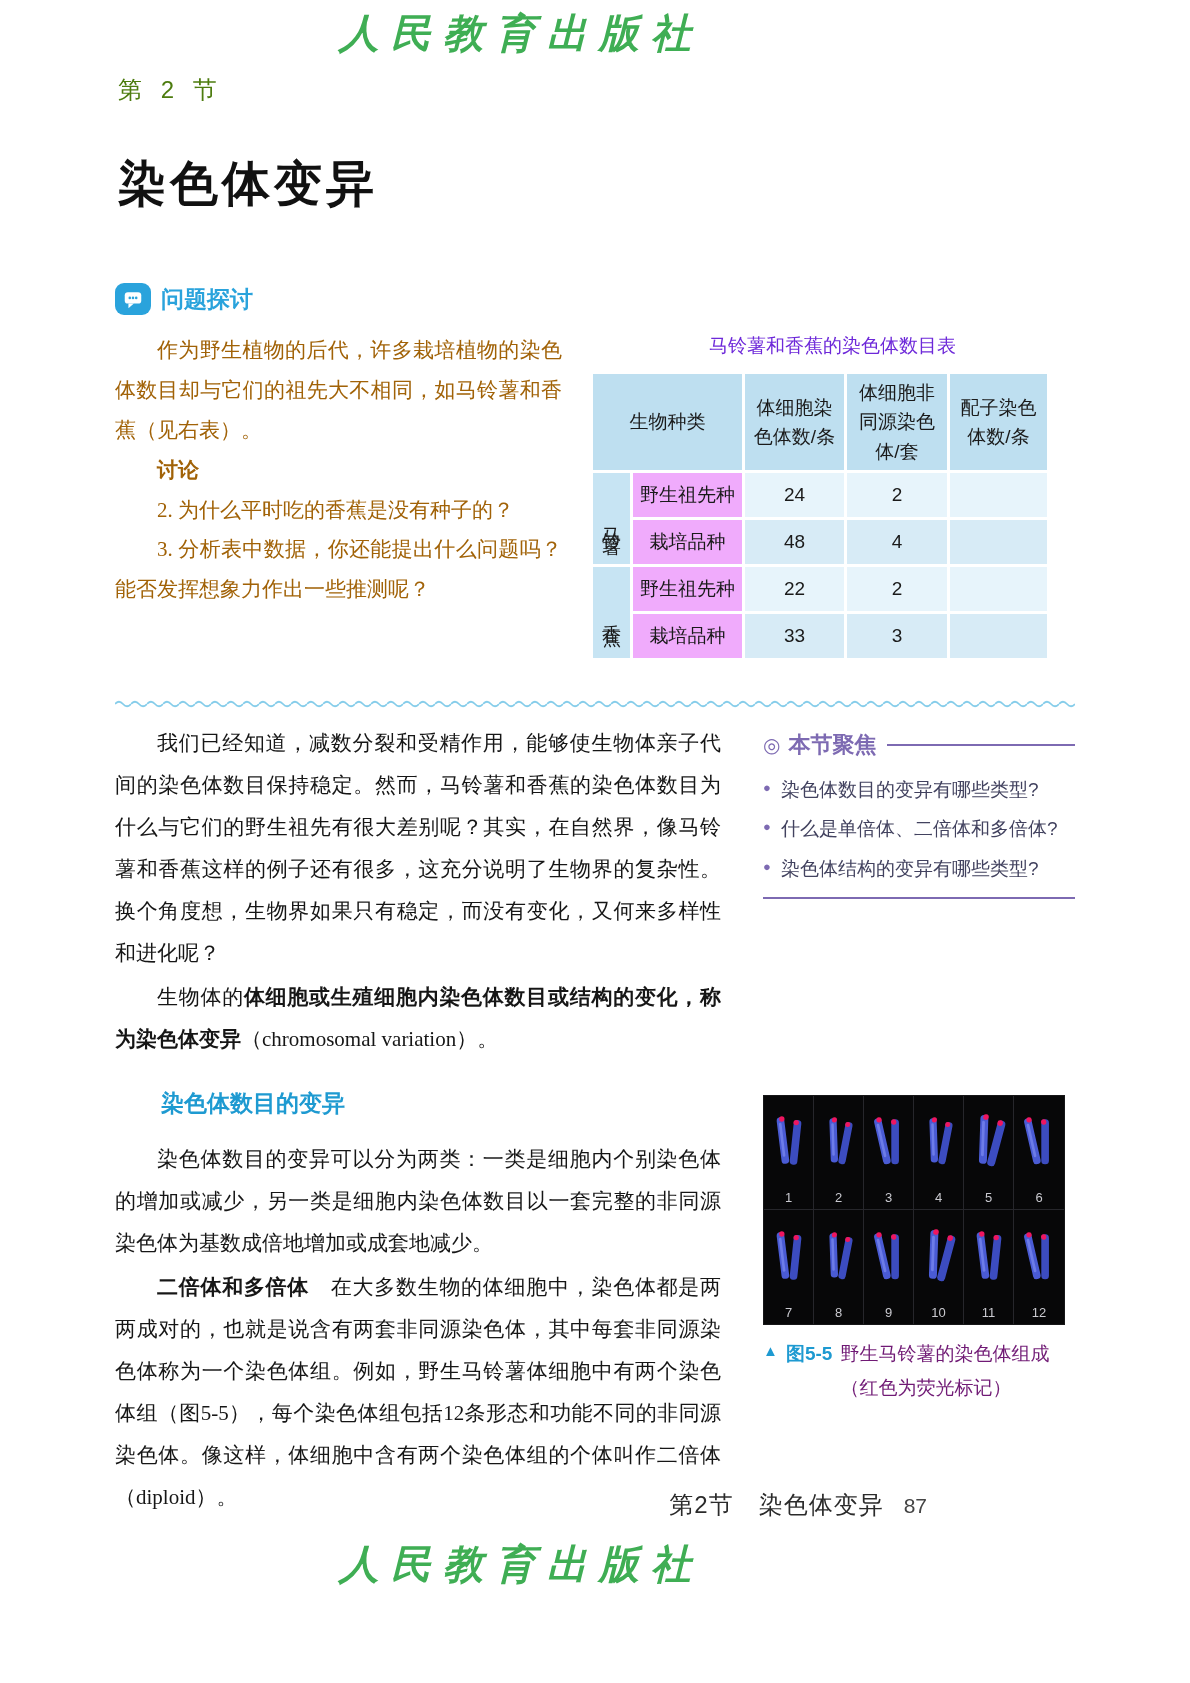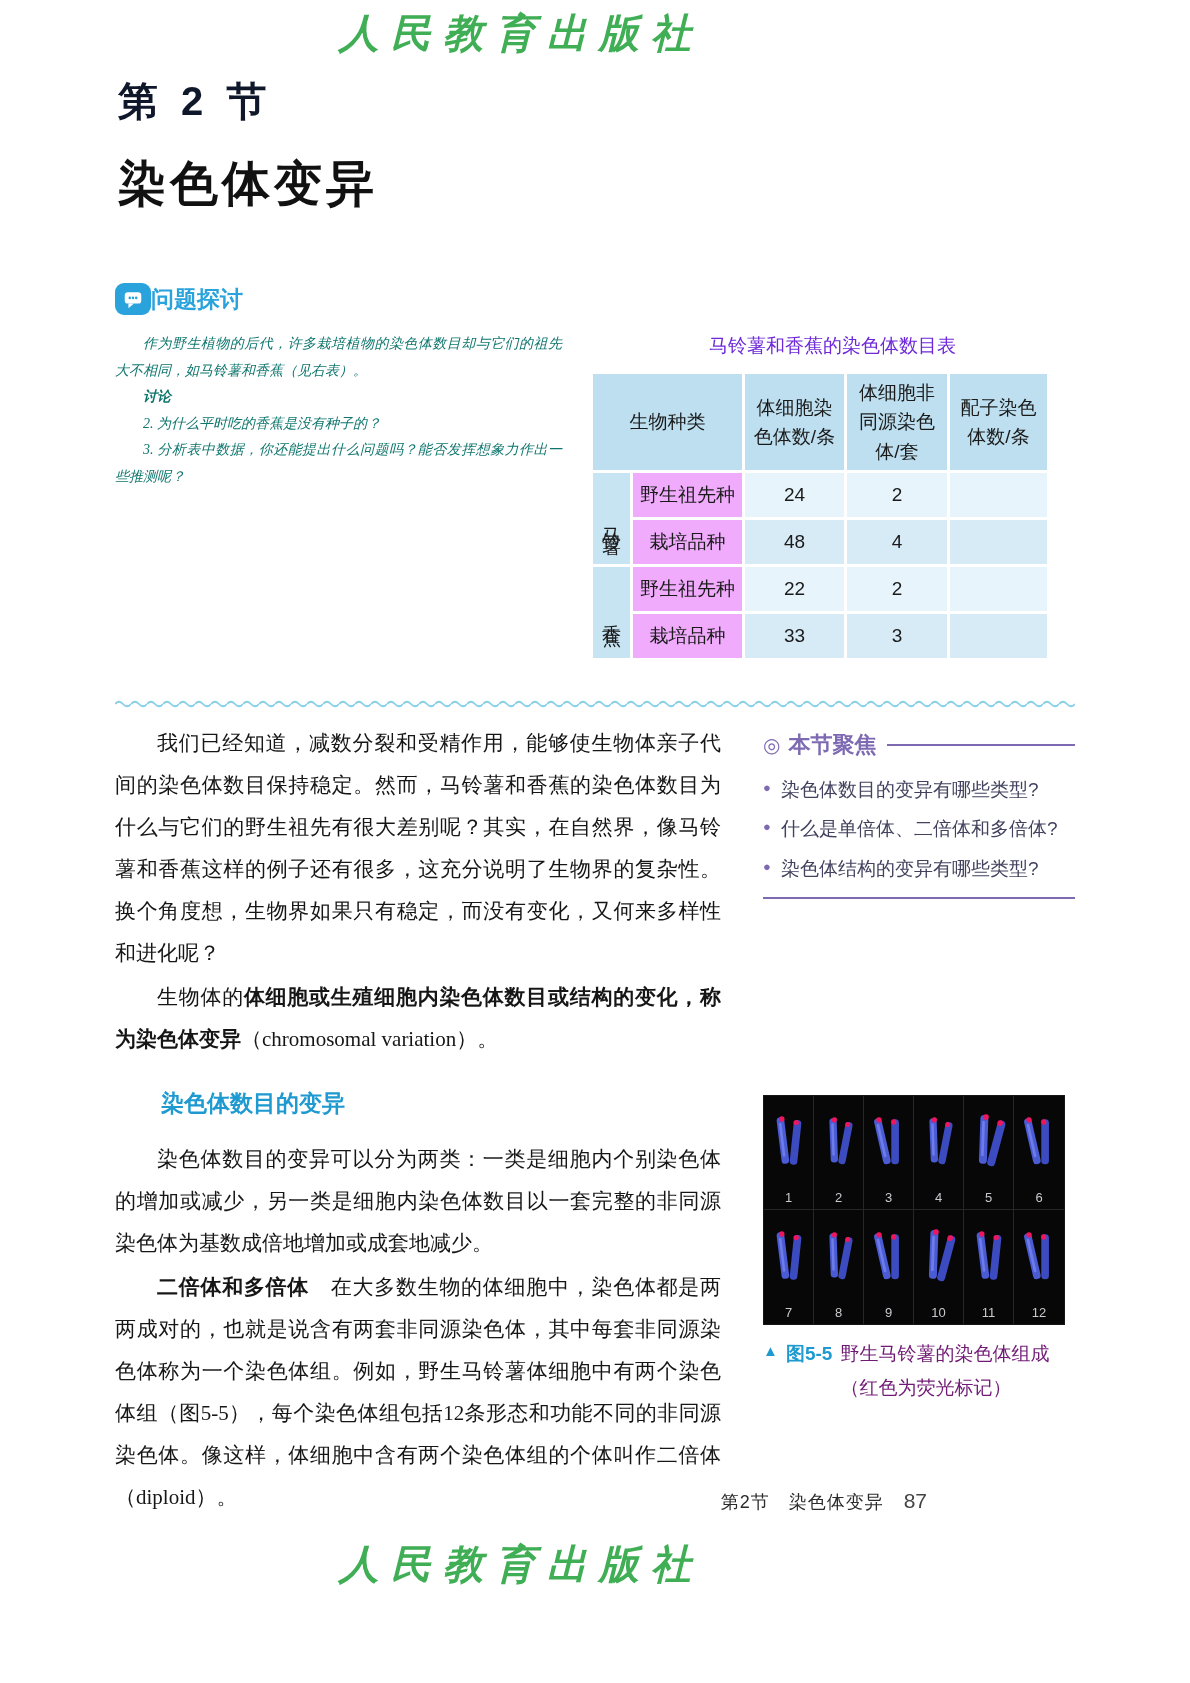--- a/index.html
+++ b/index.html
@@ -15,32 +15,32 @@
 
   
   .logo { position:absolute; left:0; right:0; text-align:center;
           font-family:"DejaVu Serif", serif; font-style:italic; font-weight:bold;
           color:#3fae54; font-size:40px; letter-spacing:12px; }
   .logo-top { top:6px; }
   .logo-bottom { top:1537px; }
 
   
   .sec-num  { position:absolute; top:74px; left:118px; font-family:"Liberation Sans",sans-serif;
-              font-weight:bold; font-size:40px; letter-spacing:6px; color:#0f172a; }
+              font-weight:normal; font-size:24px; letter-spacing:6px; color:#4d7c0f; }
   .sec-title{ position:absolute; top:136px; left:118px; font-family:"Liberation Sans",sans-serif;
               font-weight:bold; font-size:48px; letter-spacing:4px; color:#111;margin-top:16px; }
 
   
   .pd { position:absolute; top:283px; left:115px; width:960px; }
-  .pd-header { display:flex; align-items:center; }
+  .pd-header { display:flex; align-items:center; gap:10px; }
   .pd-icon { width:36px; height:32px; background:#2aa3dc; border-radius:9px;
              display:flex; align-items:center; justify-content:center; }
   .pd-title { color:#2aa3dc; font-weight:bold; font-size:23px; font-family:"Liberation Sans",sans-serif; }
   .pd-body { display:flex; gap:28px; margin-top:16px; }
-  .pd-left { width:447px; color:#0f766e; font-size:14px; line-height:1.9; text-align:justify;font-style:italic; }
+  .pd-left { width:447px; color:#a16207; font-size:21px; line-height:1.9; text-align:justify; }
   .pd-left p { text-indent:2em; }
   .pd-left .discuss-label { font-weight:bold; }
   .pd-right { flex:1; }
 
   
   .table-title { text-align:center; font-size:19px; color:#6d28d9; margin:2px 0 12px; font-family:"Liberation Sans",sans-serif; }
   table.chrom-table { border-collapse:collapse; width:457px; table-layout:fixed; }
   table.chrom-table th, table.chrom-table td {
     border:3px solid #fff; text-align:center; vertical-align:middle;
     font-size:19px; color:#1a1a1a; font-weight:normal; font-family:"Liberation Sans",sans-serif;
@@ -94,21 +94,21 @@
   
   .caption { margin-top:14px; display:flex; gap:8px; font-size:19px; }
   .caption-marker { color:#1e9ad1; font-size:15px; line-height:1.7; }
   .caption-label { color:#1e9ad1; font-weight:bold; font-family:"Liberation Sans",sans-serif; white-space:nowrap; line-height:1.6; }
   .caption-body { color:#701a75; line-height:1.6; }
   .caption-note { display:block; margin-top:4px; }
 
   
   .page-footer { position:absolute; top:1489px; right:115px; display:flex; align-items:baseline; gap:20px;
                  font-family:"Liberation Sans",sans-serif; }
-  .footer-ref { font-size:18px; color:#2b2b2b; letter-spacing:1px; }
+  .footer-ref { font-size:24px; color:#2b2b2b; letter-spacing:1px; }
   .footer-page { font-size:21px; color:#444; }
 </style>
 </head>
 <body>
 
 <div class="page">
 
   <div class="logo logo-top">人民教育出版社</div>
 
   <div class="sec-num">第 2 节</div>

